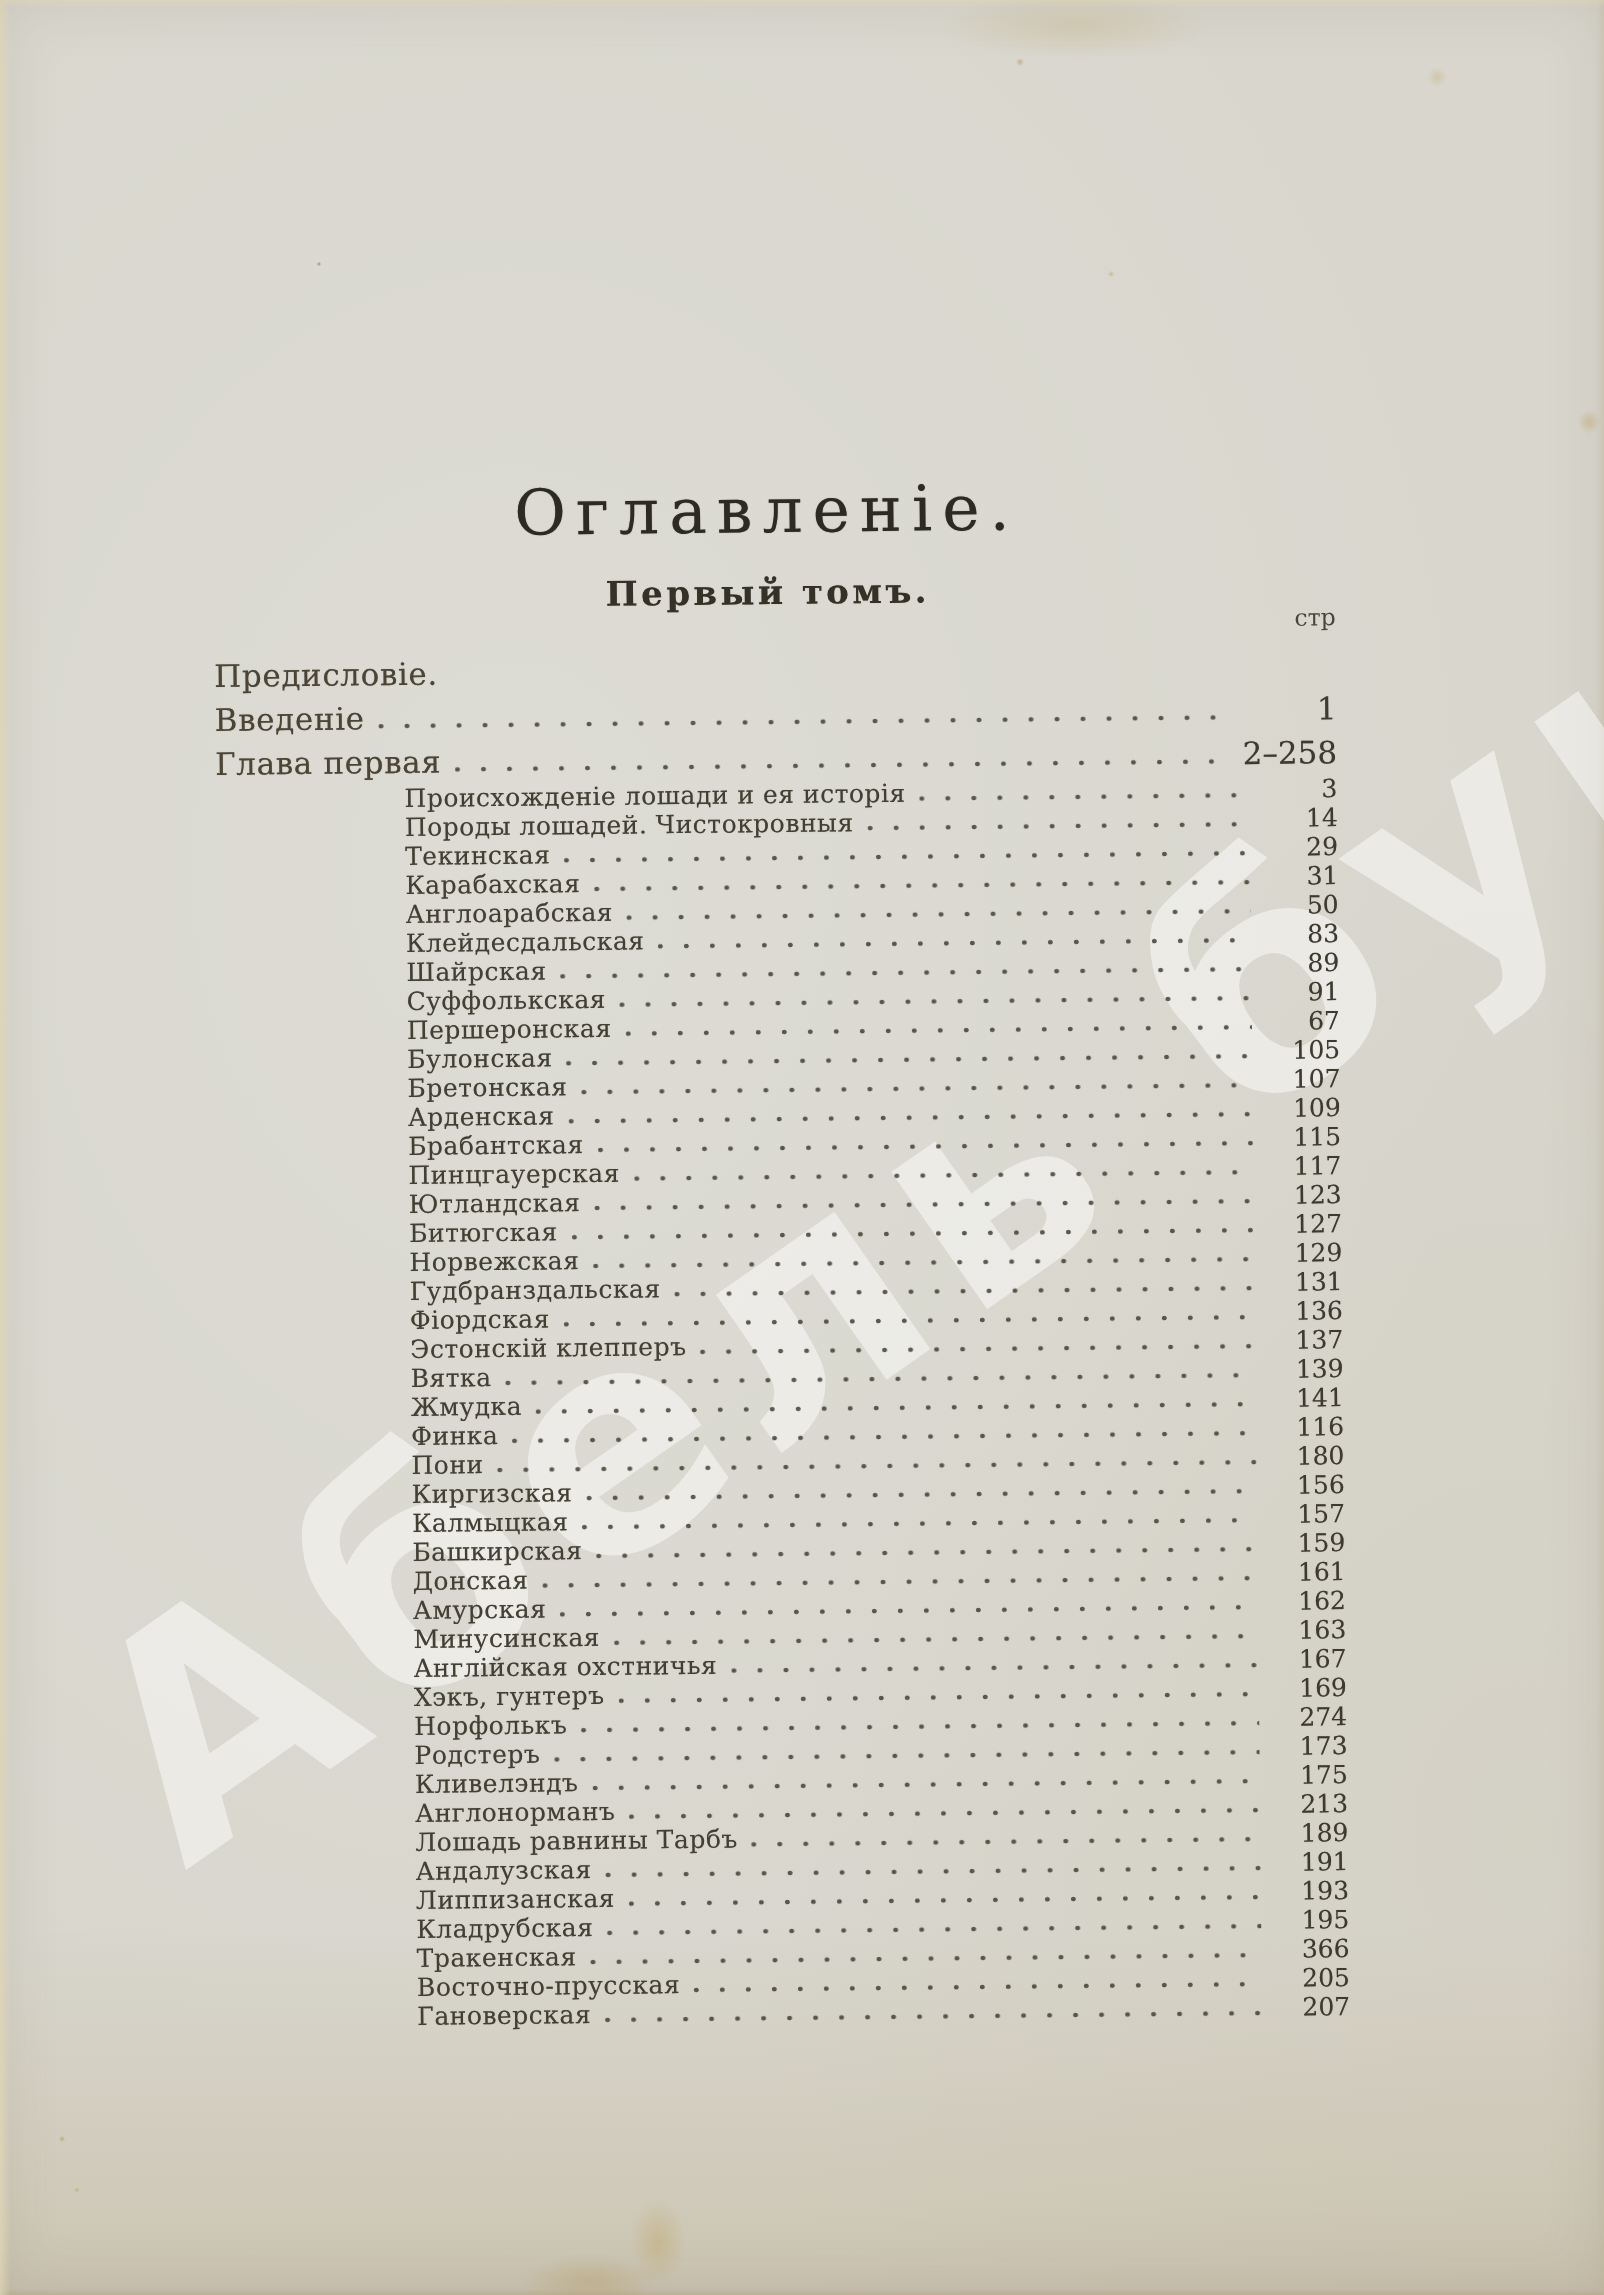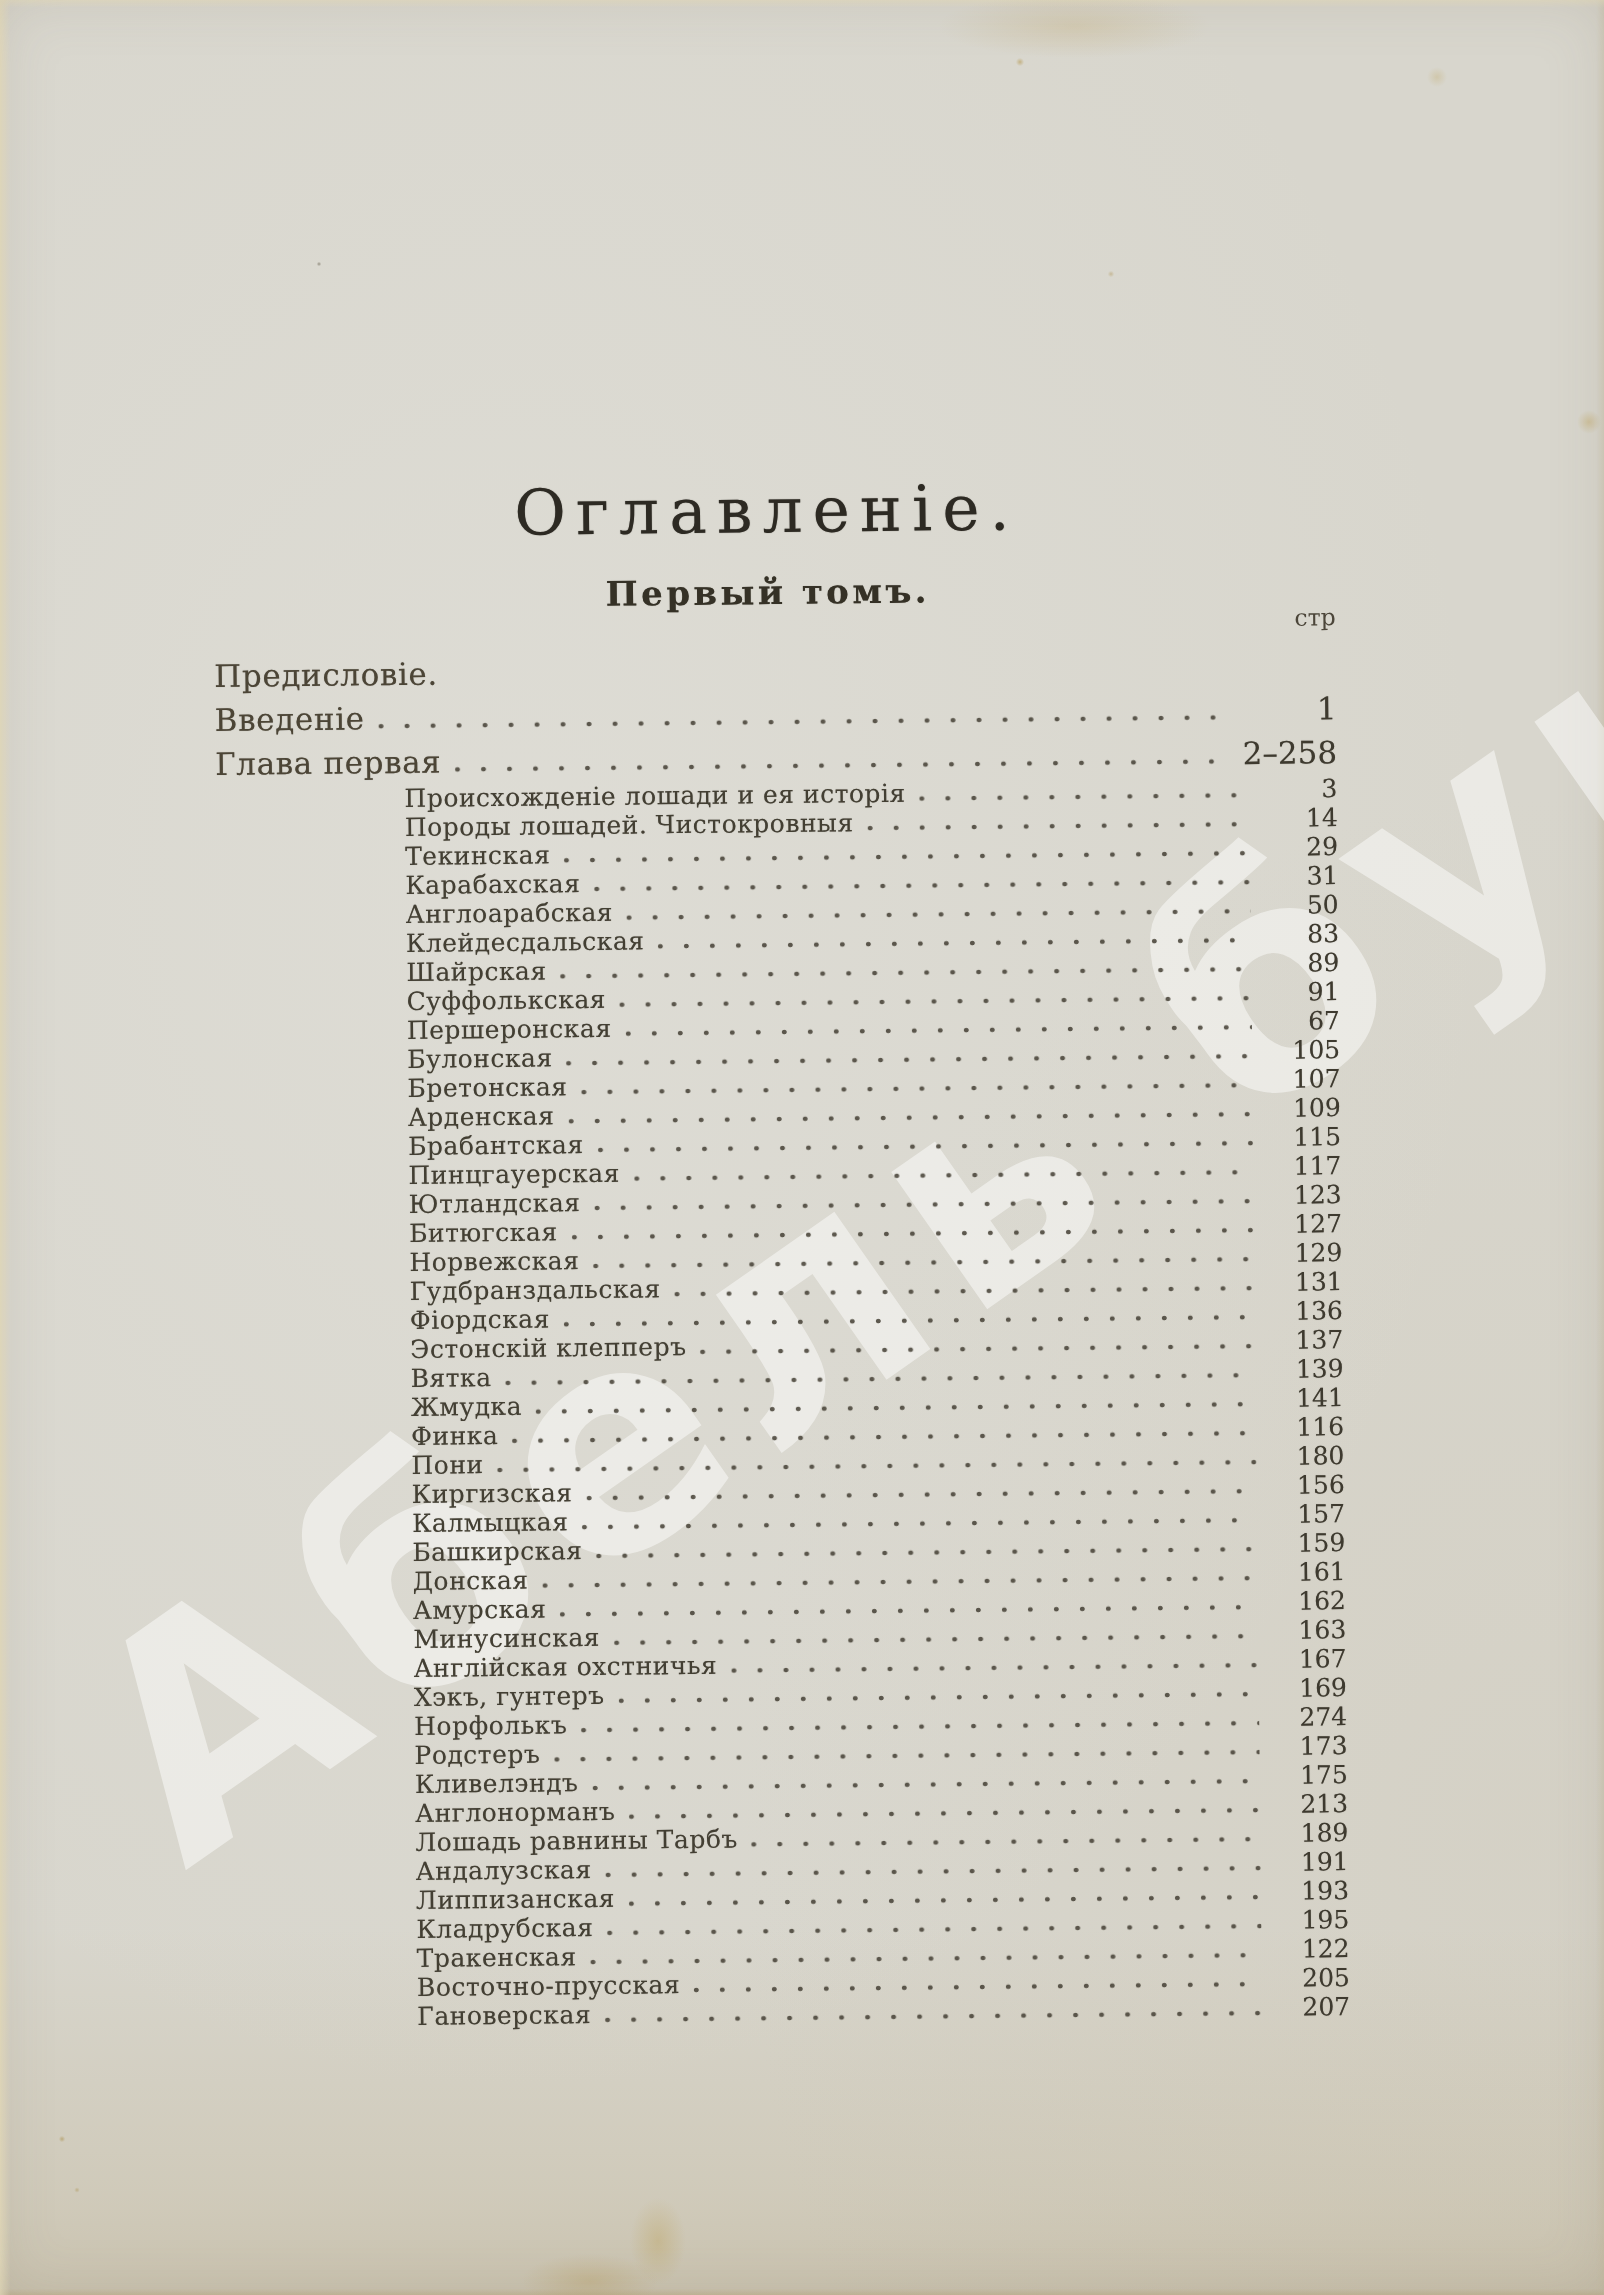--- a/index.html
+++ b/index.html
@@ -306,21 +306,21 @@
           <span class="page">193</span>
         </div>
         <div class="row">
           <span class="label">Кладрубская</span>
           <span class="dots"></span>
           <span class="page">195</span>
         </div>
         <div class="row">
           <span class="label">Тракенская</span>
           <span class="dots"></span>
-          <span class="page">122</span>
+          <span class="page">366</span>
         </div>
         <div class="row">
           <span class="label">Восточно-прусская</span>
           <span class="dots"></span>
           <span class="page">205</span>
         </div>
         <div class="row">
           <span class="label">Гановерская</span>
           <span class="dots"></span>
           <span class="page">207</span>

